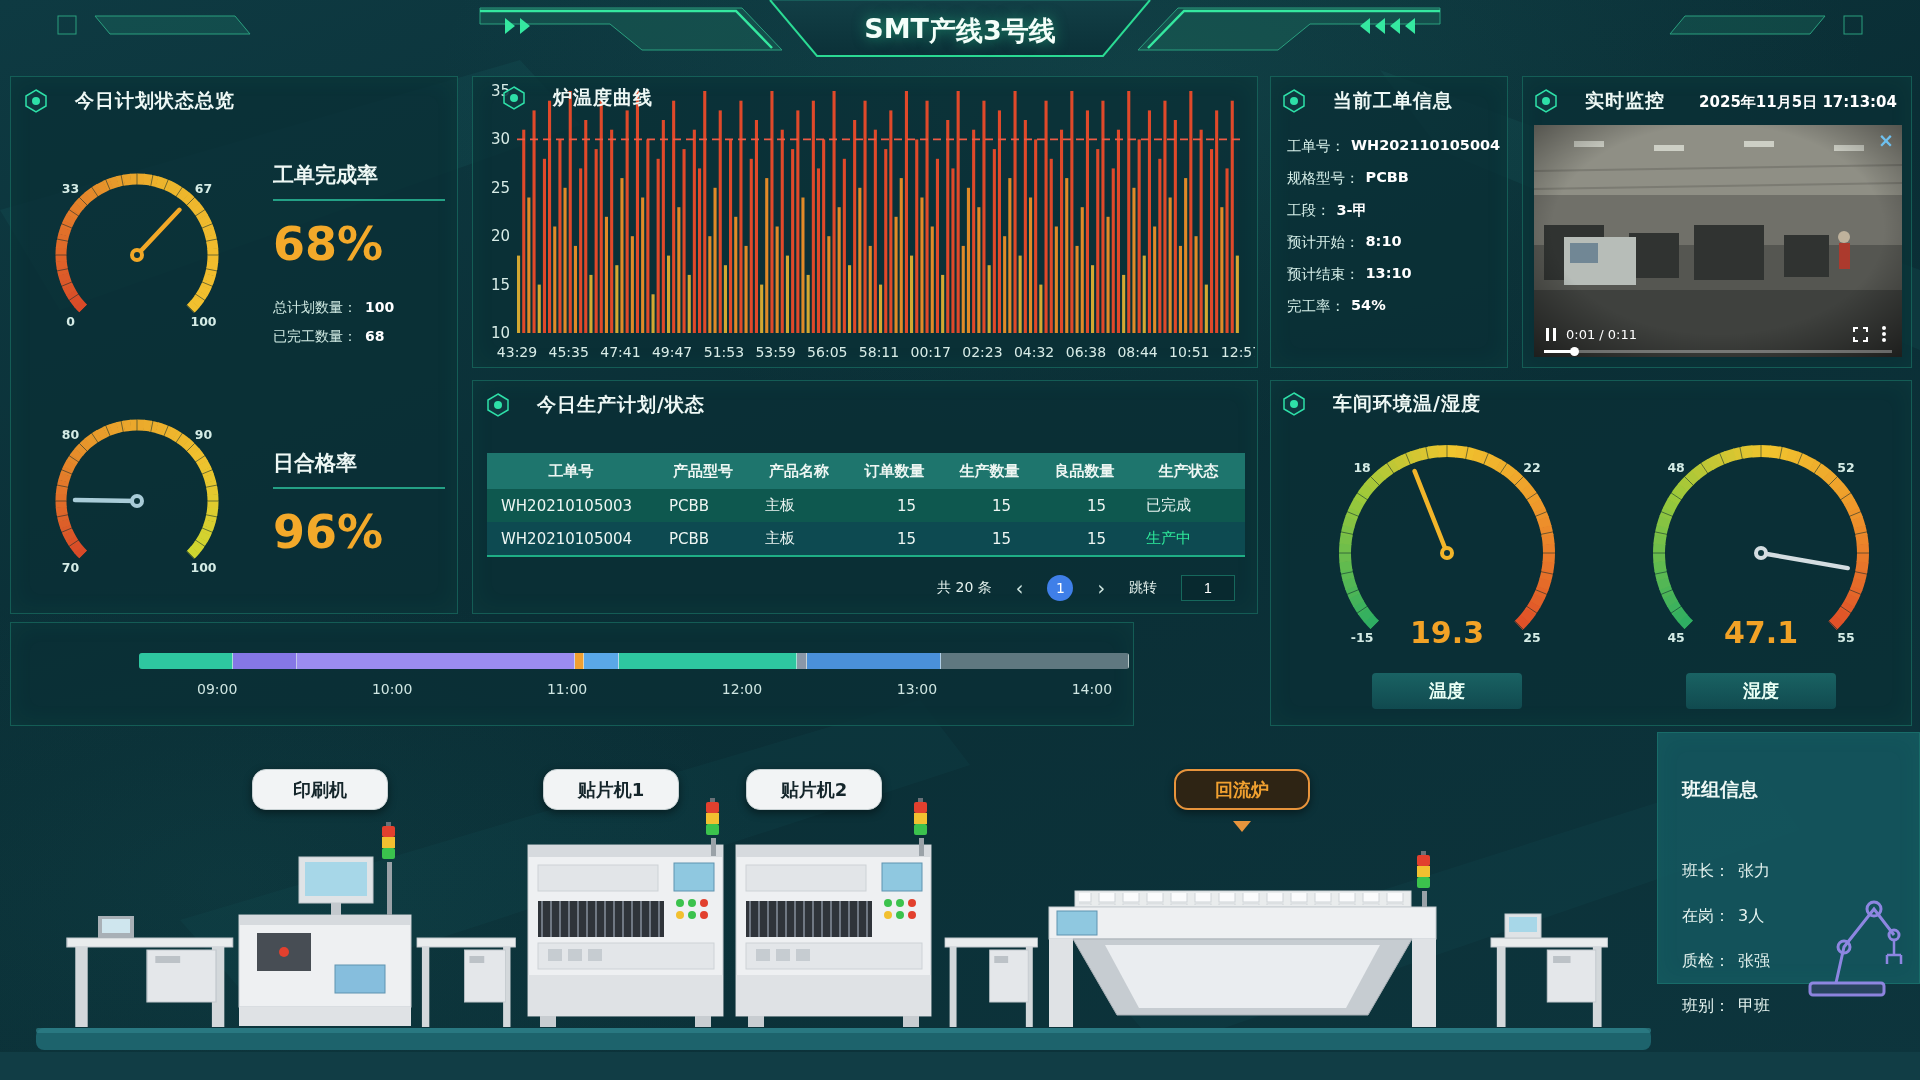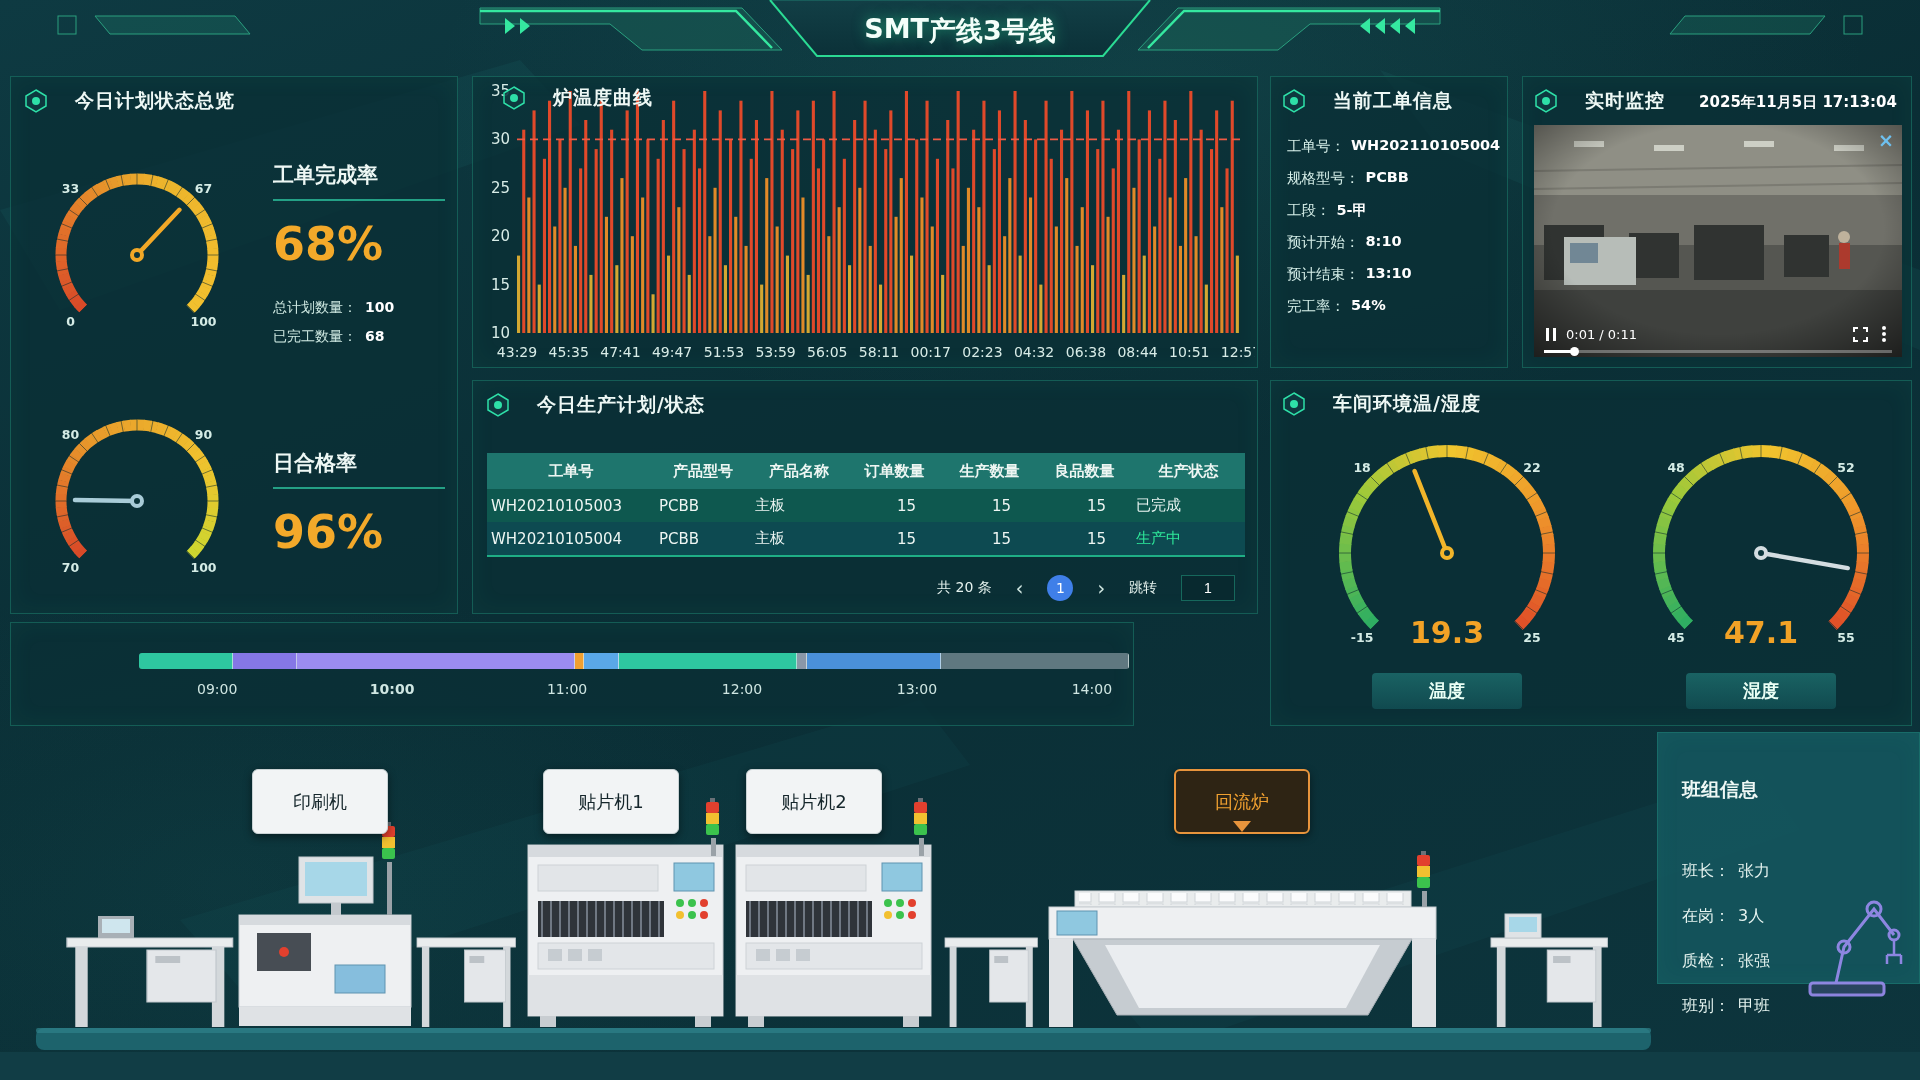--- a/index.html
+++ b/index.html
@@ -32,21 +32,21 @@
   .stat-row b{color:#fff}
 
   
   .ptable{position:absolute;left:14px;top:72px;width:758px;border-bottom:2px solid #1fae85}
   .trow{display:grid;grid-template-columns:168px 96px 96px 95px 95px 95px 1fr;align-items:center;color:#eef6f3;font-size:15px}
   .trow.head{background:#1e756d;height:36px;font-weight:bold}
   .trow.r0{background:#0e584f;height:33px}
   .trow.r1{background:#0d4a51;height:33px}
   .trow .c{padding:0 8px}
   .trow.head .c{text-align:center}
-  .c.left{padding-left:4px}
+  .c.left{padding-left:14px}
   .c.num{text-align:right;padding-right:26px}
   .status-done{color:#e9f5f2}
   .status-active{color:#2ee89a}
   .pager{position:absolute;right:22px;bottom:12px;display:flex;align-items:center;gap:24px;color:#e6f3ef;font-size:14px}
   .pg-arrow{font-size:19px;cursor:pointer;color:#cfe6e0}
   .pg-num{width:26px;height:26px;border-radius:50%;background:#3f7fe8;color:#fff;display:flex;align-items:center;justify-content:center;font-size:14px}
   .pg-input{width:54px;height:26px;background:rgba(8,40,46,.85);border:1px solid rgba(46,199,160,.4);color:#fff;text-align:center;font-size:14px}
 
   
   .wo-row{display:flex;gap:6px;font-size:14.5px;color:#d6efe9;margin-bottom:13px}
@@ -71,22 +71,22 @@
     background:linear-gradient(180deg,rgba(38,140,136,.55),rgba(22,96,100,.55));border-radius:4px;
     color:#eafff5;font-size:18px;font-weight:bold}
 
   
   #timeline-bar{position:absolute;left:128px;top:30px;width:990px;height:16px;display:flex;border-radius:3px;overflow:hidden;background:rgba(90,110,115,.35)}
   .tl-seg{height:16px;border-right:1px solid rgba(230,242,240,.65)}
   .tl-label{position:absolute;top:58px;transform:translateX(-50%);color:#cfe6e2;font-size:14px}
 
   
   #line-svg{position:absolute;left:0;top:740px;z-index:1}
-  .machine-btn{position:absolute;top:769px;width:136px;height:65px;display:flex;align-items:center;justify-content:center;
-    background:#f2f4f5;border:1px solid #c9d2d4;border-radius:6px;color:#15262b;font-size:18px;font-weight:normal;
+  .machine-btn{position:absolute;top:769px;width:136px;height:41px;display:flex;align-items:center;justify-content:center;
+    background:#f2f4f5;border:1px solid #c9d2d4;border-radius:14px;color:#15262b;font-size:18px;font-weight:bold;
     box-shadow:0 3px 8px rgba(0,0,0,.45);z-index:3;cursor:pointer}
   .machine-btn.highlight{background:#2e2414;border:2px solid #e8943c;color:#f0a030}
   #oven-pointer{position:absolute;left:1233px;top:821px;width:0;height:0;border-left:9px solid transparent;
     border-right:9px solid transparent;border-top:11px solid #e8943c;z-index:3}
 
   
   #panel-team{background:rgba(20,86,94,.88);border:1px solid rgba(46,199,160,.22)}
   #team-title{position:absolute;left:24px;top:44px;font-size:19px;font-weight:bold;color:#eef8f5}
   #team-fields{position:absolute;left:24px;top:128px}
   .team-row{display:flex;gap:8px;color:#e6f4f0;font-size:16px;margin-bottom:24px}
@@ -569,21 +569,21 @@
       <div class="wo-row">
           <span>工单号：</span>
           <b>WH202110105004</b>
         </div>
       <div class="wo-row">
           <span>规格型号：</span>
           <b>PCBB</b>
         </div>
       <div class="wo-row">
           <span>工段：</span>
-          <b>5-甲</b>
+          <b>3-甲</b>
         </div>
       <div class="wo-row">
           <span>预计开始：</span>
           <b>8:10</b>
         </div>
       <div class="wo-row">
           <span>预计结束：</span>
           <b>13:10</b>
         </div>
       <div class="wo-row">
@@ -850,21 +850,21 @@
         <div class="tl-seg" style="width: 28%; background: rgb(155, 140, 240);"></div>
         <div class="tl-seg" style="width: 1%; background: rgb(240, 160, 48);"></div>
         <div class="tl-seg" style="width: 3.5%; background: rgb(90, 168, 232);"></div>
         <div class="tl-seg" style="width: 18%; background: rgb(46, 199, 160);"></div>
         <div class="tl-seg" style="width: 1%; background: rgb(138, 151, 168);"></div>
         <div class="tl-seg" style="width: 13.5%; background: rgb(74, 144, 217);"></div>
         <div class="tl-seg" style="width: 19%; background: rgb(95, 120, 128);"></div>
       </div>
     <div id="timeline-labels">
         <span class="tl-label" style="left: 206.21px;">09:00</span>
-        <span class="tl-label" style="left: 381.143px; font-weight: bold;">10:00</span>
+        <span class="tl-label" style="left: 381.143px;">10:00</span>
         <span class="tl-label" style="left: 556.076px;">11:00</span>
         <span class="tl-label" style="left: 731.009px;">12:00</span>
         <span class="tl-label" style="left: 905.942px;">13:00</span>
         <span class="tl-label" style="left: 1080.88px; text-align: right;">14:00</span>
       </div>
   </div>
 
   <svg id="line-svg" width="1920" height="340" viewBox="0 0 1920 340">
     <defs>
       <pattern id="feed" width="9" height="36" patternUnits="userSpaceOnUse">

